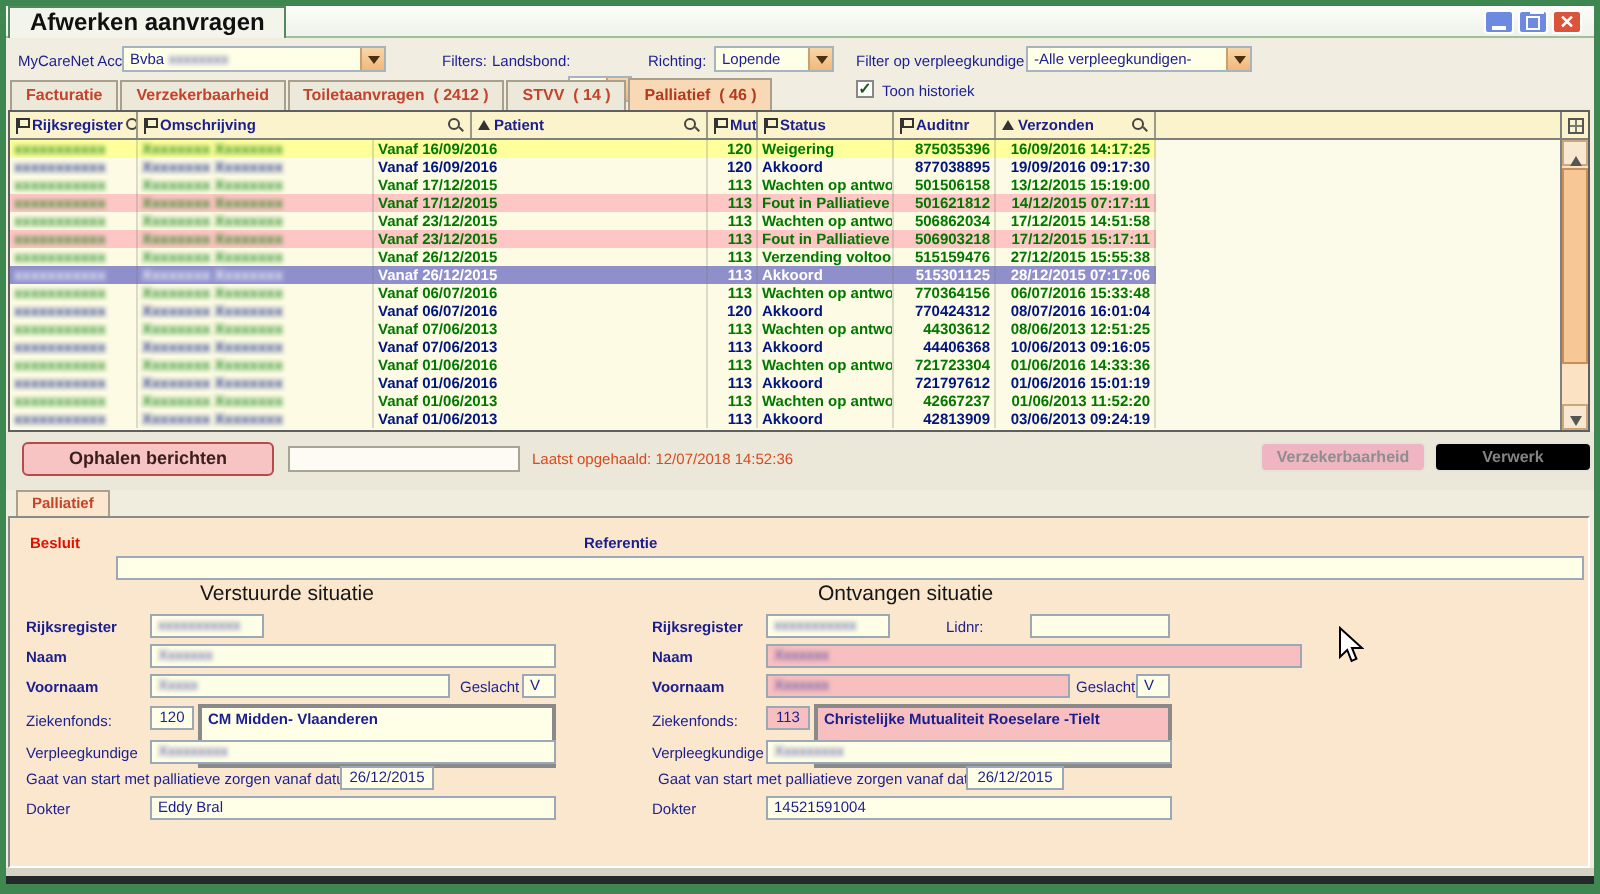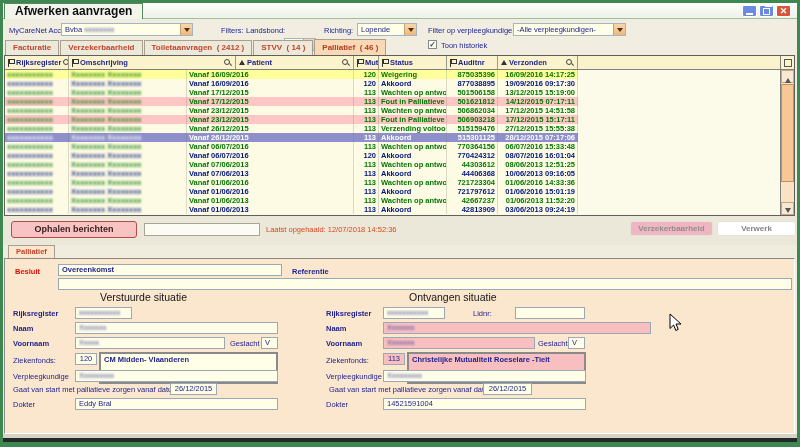--- a/index.html
+++ b/index.html
@@ -61,21 +61,21 @@
   .tri-down{position:absolute;left:3px;top:5px;border:3px solid transparent;border-top:5px solid #555}
   .sthumb{position:absolute;left:0;top:14px;width:13px;height:98px;background:#F7C795;border:1px solid #C89058}
 
   
   .midbar{position:absolute;left:0;top:213px;width:794px;height:29px;background:#EBE8D9}
   .btn{border-radius:3px;font-weight:bold;text-align:center;cursor:default}
   .btn-ophalen{position:absolute;left:8px;top:5px;width:126px;height:17px;background:#F7C3C3;border:1px solid #B84A4A;color:#3A1D1D;font-size:9px;line-height:15px}
   .progress{position:absolute;left:141px;top:7px;width:116px;height:13px;background:#FDFCF4;border:1px solid #A8A496}
   .lastfetch{position:absolute;left:263px;top:9px;font-size:7.5px;color:#D9481F;white-space:nowrap}
   .btn-verz{position:absolute;left:627px;top:5px;width:83px;height:15px;background:#EFB6C2;border:1px solid #E6E2DC;color:#8E8E8E;font-size:8px;line-height:13px}
-  .btn-verw{position:absolute;left:714px;top:5px;width:79px;height:15px;background:#ffffff;border:1px solid #E6E2DC;color:#848484;font-size:8px;line-height:13px}
+  .btn-verw{position:absolute;left:714px;top:5px;width:79px;height:15px;background:#000000;border:1px solid #E6E2DC;color:#848484;font-size:8px;line-height:13px}
 
   
   .subtab{position:absolute;left:5px;top:242px;height:13px;padding:0 7px;background:#FBE7CE;border:1px solid #A89F8C;border-bottom:none;font-size:7.5px;font-weight:bold;color:#C3432B;line-height:12px}
   .detail{position:absolute;left:1px;top:255px;width:791px;height:176px;background:#FBE7CE;border-top:1px solid #8A8A8A;border-left:1px solid #8A8A8A;border-right:1px solid #FFF;border-bottom:1px solid #FFF}
   .dlbl{position:absolute;font-size:7.5px;color:#1A1E8F;white-space:nowrap}
   .dlbl.b{font-weight:bold}
   .dlbl.red{color:#E01000;font-weight:bold}
   .headline{position:absolute;font-size:10.5px;font-weight:normal;color:#151515;white-space:nowrap}
   .fld{position:absolute;height:12px;background:#FFFFE8;border:1px solid #9BA8B5;font-size:7.5px;color:#1A1E8F;line-height:10px;padding:0 3px;overflow:hidden;white-space:nowrap}
   .fld.pink{background:#F7BFC0}
@@ -341,21 +341,20 @@
     <div class="btn btn-ophalen">Ophalen berichten</div>
     <div class="progress"></div>
     <span class="lastfetch">Laatst opgehaald: 12/07/2018 14:52:36</span>
     <div class="btn btn-verz">Verzekerbaarheid</div>
     <div class="btn btn-verw">Verwerk</div>
   </div>
 
   <div class="subtab">Palliatief</div>
   <div class="detail">
     <span class="dlbl red" style="left:10px;top:8px">Besluit</span>
-    <div class="fld bold" style="left:53px;top:5px;width:224px">Overeenkomst</div>
     <span class="dlbl b" style="left:287px;top:8px">Referentie</span>
     <div class="fld" style="left:53px;top:19px;width:734px"></div>
 
     <span class="headline" style="left:95px;top:32px">Verstuurde situatie</span>
     <span class="dlbl b" style="left:8px;top:50px">Rijksregister</span>
     <div class="fld" style="left:70px;top:48px;width:57px"><span class="blurtxt">xxxxxxxxxxx</span></div>
     <span class="dlbl b" style="left:8px;top:65px">Naam</span>
     <div class="fld" style="left:70px;top:63px;width:203px"><span class="blurtxt">Xxxxxxx</span></div>
     <span class="dlbl b" style="left:8px;top:80px">Voornaam</span>
     <div class="fld" style="left:70px;top:78px;width:150px"><span class="blurtxt">Xxxxx</span></div>

